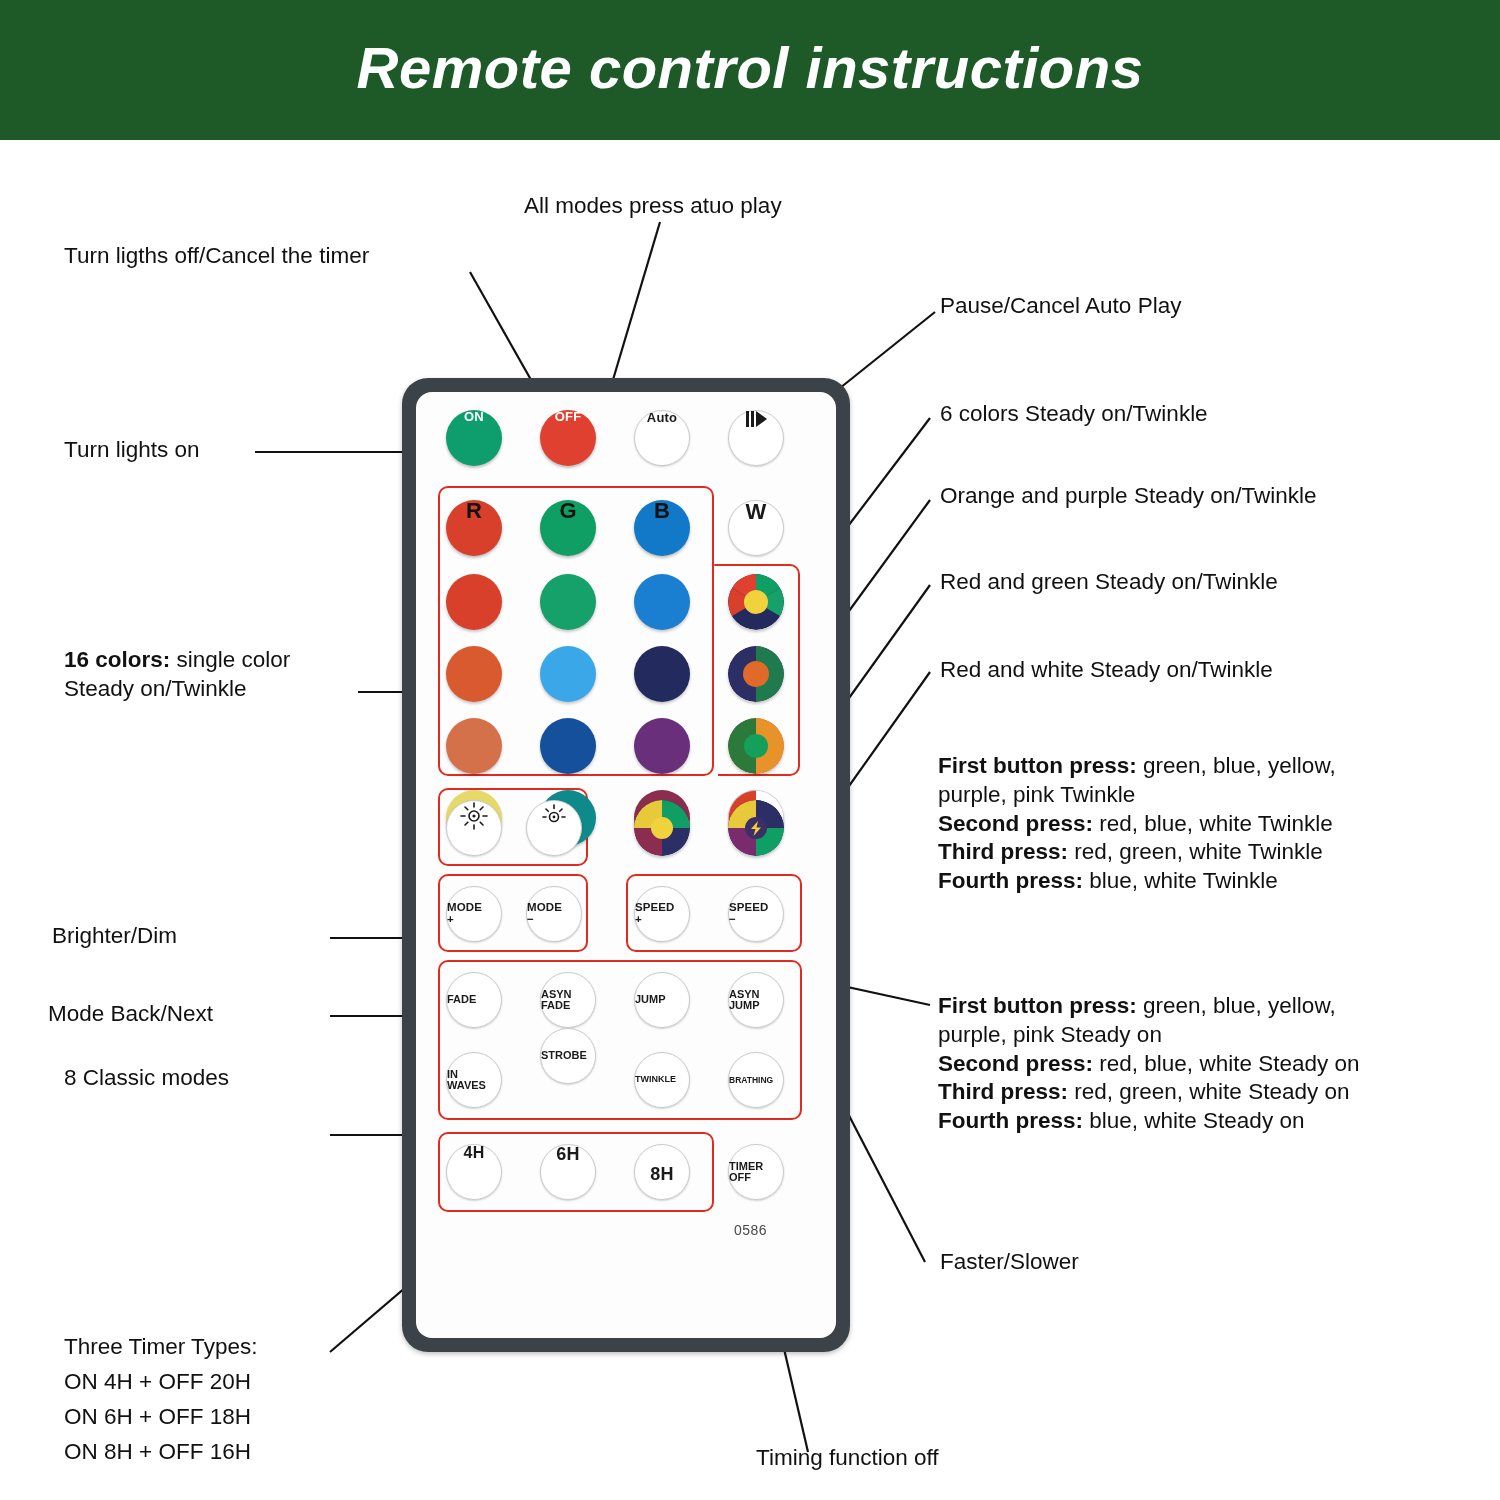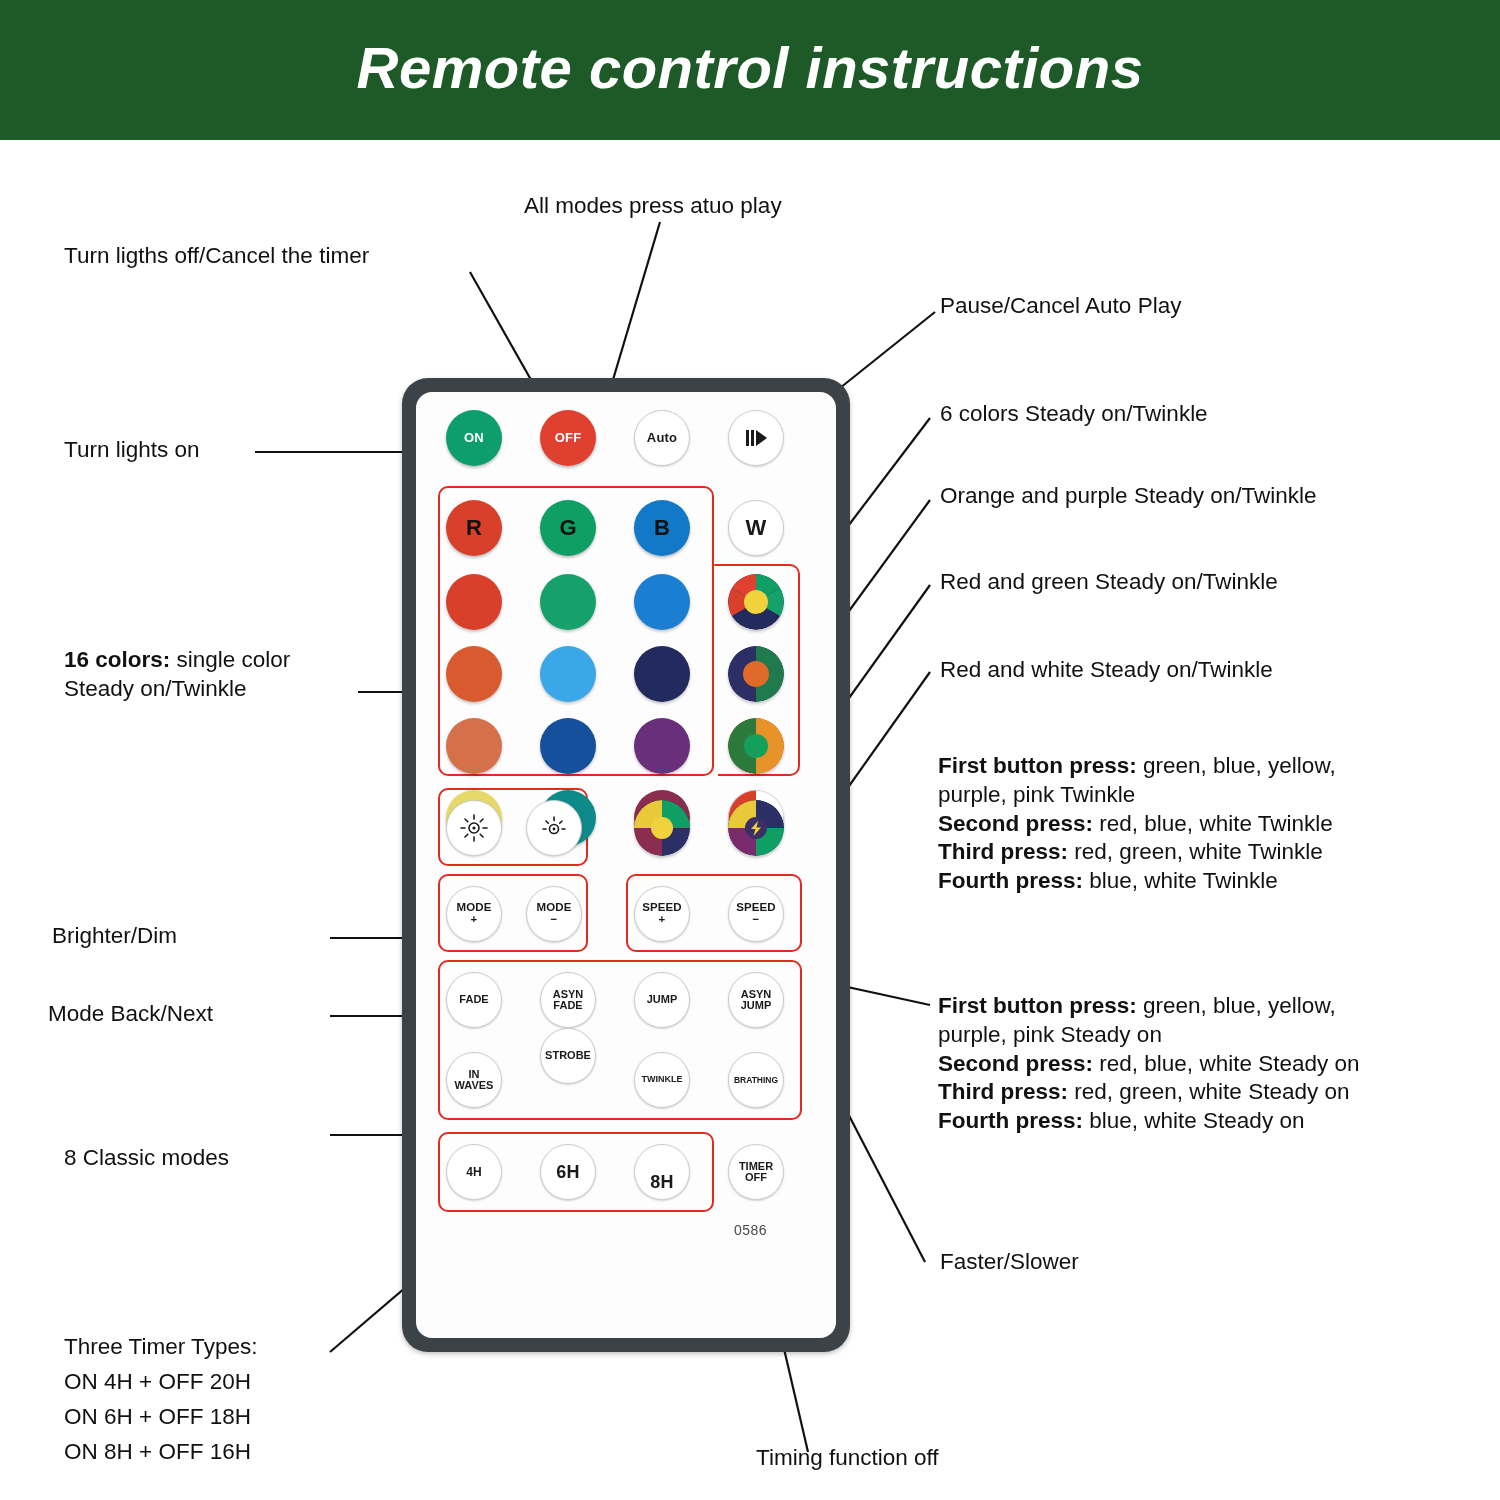--- a/index.html
+++ b/index.html
@@ -8,21 +8,21 @@
   
   .header{position:absolute;left:0;top:0;width:1500px;height:140px;background:#1d5a28;}
   .header-title{position:absolute;left:0;top:34px;width:1500px;text-align:center;color:#ffffff;
     font-size:58px;font-weight:bold;font-style:italic;letter-spacing:0.5px;font-family:"Liberation Sans",sans-serif;}
 
   
   .remote{position:absolute;left:402px;top:378px;width:448px;height:974px;background:#3b4348;
     border-radius:26px;box-shadow:0 2px 5px rgba(0,0,0,.25);}
   .remote-inner{position:absolute;left:14px;top:14px;width:420px;height:946px;background:#fdfdfd;border-radius:16px;}
 
-  .btn{position:absolute;border-radius:50%;display:flex;align-items:center;justify-content:center;
+  .btn{position:absolute;border-radius:50%;display:flex;align-items:flex-start;justify-content:center;
     text-align:center;line-height:1.02;box-sizing:border-box;}
   .circ{width:56px;height:56px;}
   .white-btn{background:#ffffff;border:1.6px solid #c9ccce;color:#1a1a1a;box-shadow:0 1px 2px rgba(0,0,0,.18);}
   .lbl{font-size:13px;font-weight:bold;letter-spacing:.2px;}
   .lbl-sm{font-size:11.5px;font-weight:bold;letter-spacing:.1px;}
   .lbl-xs{font-size:11px;font-weight:bold;letter-spacing:0;}
   .big{font-size:22px;font-weight:bold;}
 
   .red-box{position:absolute;border:2px solid #e02b20;border-radius:10px;box-sizing:border-box;}
 
@@ -245,21 +245,21 @@
       <span class="lbl-xs">STROBE</span>
     </div>
     <div class="btn circ white-btn" style="left:218px;top:660px;flex-direction:column;">
       <span class="lbl-xs" style="font-size:9px;">TWINKLE</span>
     </div>
     <div class="btn circ white-btn" style="left:312px;top:660px;flex-direction:column;">
       <span class="lbl-xs" style="font-size:8.5px;">BRATHING</span>
     </div>
 
     <div class="btn circ white-btn" style="left:30px;top:752px;">
-      <span class="lbl" style="font-size:12px;">4H</span>
+      <span class="lbl" style="font-size:16px;">4H</span>
     </div>
     <div class="btn circ white-btn" style="left:124px;top:752px;">
       <span class="lbl" style="font-size:18px;">6H</span>
     </div>
     <div class="btn circ white-btn" style="left:218px;top:752px;">
       <span class="lbl" style="font-size:18px;margin-top:20px;">8H</span>
     </div>
     <div class="btn circ white-btn" style="left:312px;top:752px;flex-direction:column;">
       <span class="lbl-xs">TIMER</span>
       <span class="lbl-xs">OFF</span>
@@ -279,21 +279,21 @@
 <div class="ann" style="left:940px;top:568px;">Red and green Steady on/Twinkle</div>
 <div class="ann" style="left:940px;top:656px;">Red and white Steady on/Twinkle</div>
 
 <div class="ann" style="left:64px;top:646px;">
   <span style="font-weight:bold;">16 colors:</span><span> single color</span><br>
   <span>Steady on/Twinkle</span>
 </div>
 
 <div class="ann" style="left:52px;top:922px;">Brighter/Dim</div>
 <div class="ann" style="left:48px;top:1000px;">Mode Back/Next</div>
-<div class="ann" style="left:64px;top:1144px;text-align:center;">8 Classic modes</div>
+<div class="ann" style="left:64px;top:1064px;text-align:center;">8 Classic modes</div>
 
 <div class="ann" style="left:938px;top:752px;width:540px;">
   <span style="font-weight:bold;">First button press:</span><span> green, blue, yellow,</span><br>
   <span>purple, pink Twinkle</span><br>
   <span style="font-weight:bold;">Second press:</span><span> red, blue, white Twinkle</span><br>
   <span style="font-weight:bold;">Third press:</span><span> red, green, white Twinkle</span><br>
   <span style="font-weight:bold;">Fourth press:</span><span> blue, white Twinkle</span>
 </div>
 
 <div class="ann" style="left:938px;top:992px;width:540px;">

